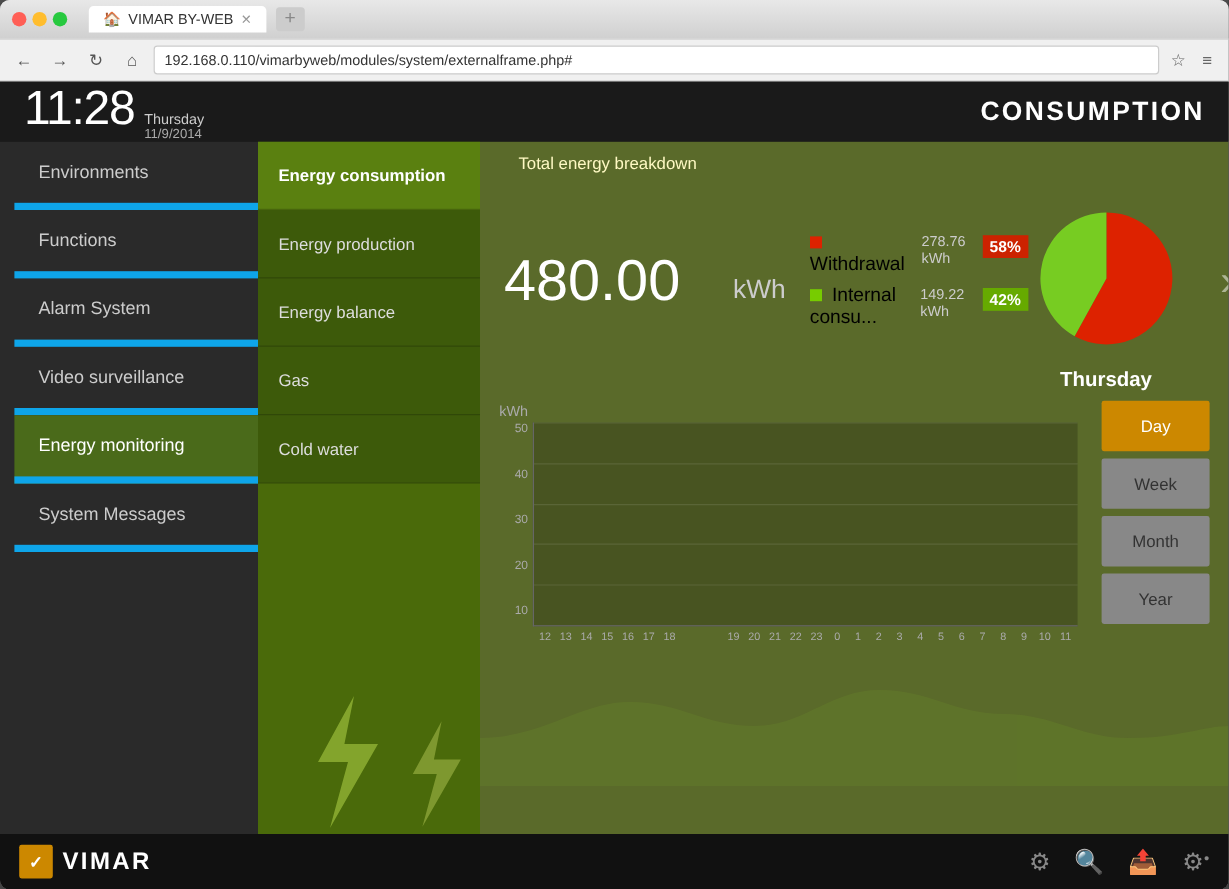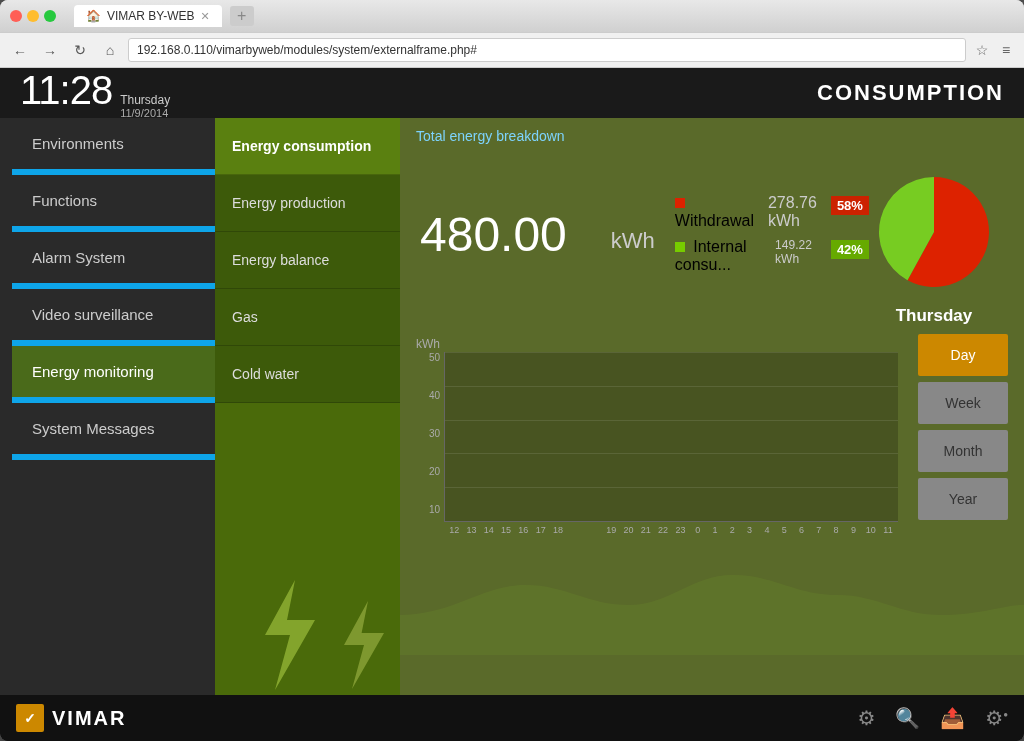--- a/index.html
+++ b/index.html
@@ -38,21 +38,21 @@
     .sidebar { width: 215px; background: #2a2a2a; display: flex; flex-direction: column; }
     .sidebar-item { height: 57px; display: flex; align-items: center; padding: 0 20px; color: #ccc; font-size: 15px; cursor: pointer; border-bottom: 6px solid #0ea5e9; margin-left: 12px; }
     .sidebar-item.active { background: #4a6a1a; color: white; }
 
     .submenu { width: 185px; background: #3d5a0a; display: flex; flex-direction: column; }
     .submenu-item { height: 57px; display: flex; align-items: center; padding: 0 17px; color: #ddd; font-size: 14px; cursor: pointer; border-bottom: 1px solid rgba(0,0,0,0.2); }
     .submenu-item.active { background: #5a8010; color: white; font-weight: bold; }
 
     .main-content { flex: 1; background: #5a6a2a; display: flex; flex-direction: column; position: relative; overflow: hidden; }
 
-    .main-header { padding: 10px 16px; color: #7dd3fc; font-size: 14px; }
+    .main-header { padding: 10px 32px; color: #fef9c3; font-size: 14px; }
 
     .energy-overview { display: flex; align-items: center; padding: 0 20px; height: 160px; }
     .total-kwh { font-size: 48px; color: white; font-weight: 300; margin-right: 8px; }
     .kwh-unit { font-size: 22px; color: #ccc; align-self: flex-end; margin-bottom: 8px; }
 
     .legend-block { margin-left: 20px; display: flex; flex-direction: column; gap: 8px; }
     .legend-item { display: flex; flex-direction: row; }
     .legend-pct { display: inline-block; padding: 2px 6px; color: white; font-weight: bold; font-size: 13px; margin-top: 2px; }
     .legend-red { background: #cc2200; }
     .legend-green { background: #66aa00; }
@@ -183,21 +183,21 @@
             <span class="total-kwh">480.00</span>
             <span class="kwh-unit">kWh</span>
           </div>
 
           <div class="legend-block">
             <div class="legend-item">
               <div>
                 <span class="legend-dot-red"></span>
                 <span>Withdrawal</span>
               </div>
-              <div style="font-size:16px;color:#ccc;margin-left:14px;">278.76 kWh</div>
+              <div style="font-size:12px;color:#ccc;margin-left:14px;">278.76 kWh</div>
               <div style="margin-left:14px;">
                 <span class="legend-pct legend-red">58%</span>
               </div>
             </div>
             <div class="legend-item">
               <div>
                 <span class="legend-dot-green"></span>
                 <span>Internal consu...</span>
               </div>
               <div style="font-size:12px;color:#ccc;margin-left:14px;">149.22 kWh</div>

